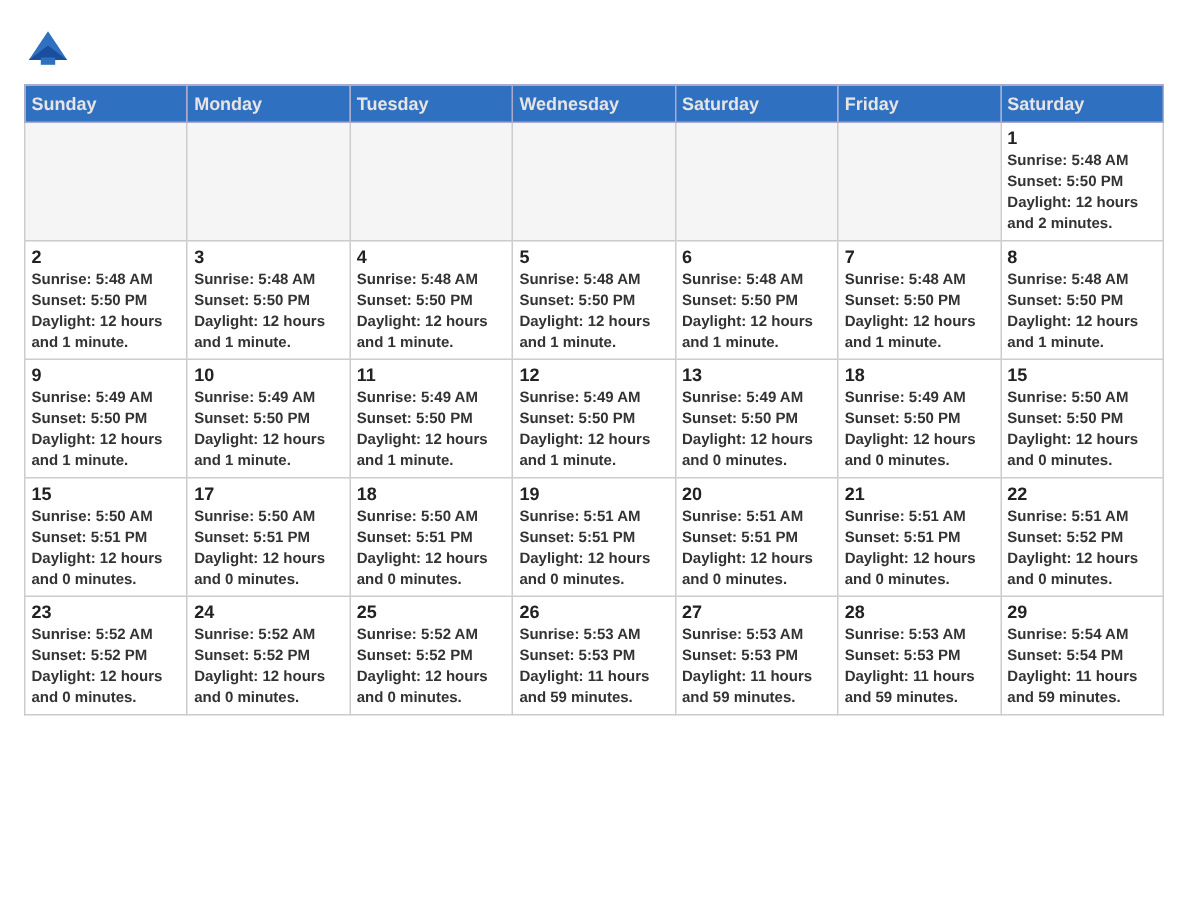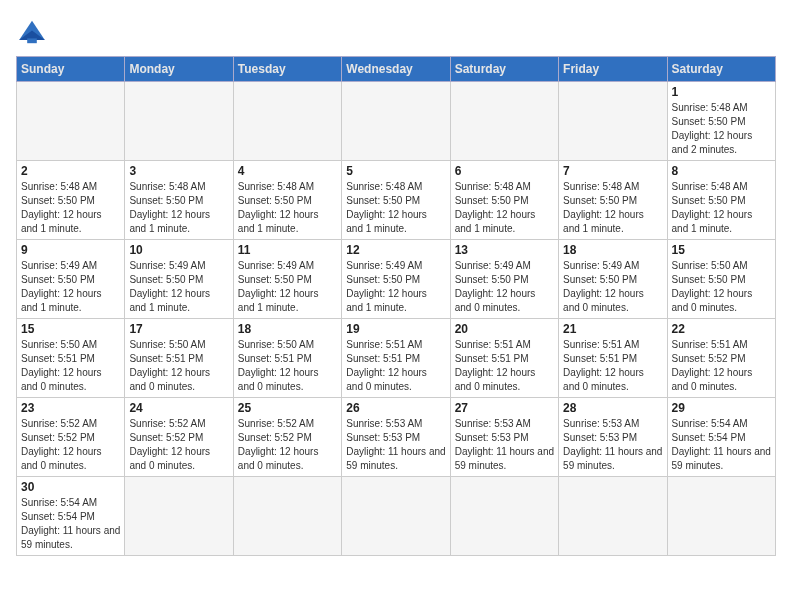--- a/index.html
+++ b/index.html
@@ -75,20 +75,21 @@
     .day-num {
       font-size: 12px;
       font-weight: bold;
       display: block;
       margin-bottom: 2px;
     }
     .day-info {
       font-size: 10px;
       line-height: 1.4;
       color: #333;
+      font-weight: bold;
     }
   </style>
 </head>
 <body>
 
 <div>
   <div class="header-area">
     <div class="logo">
       <svg class="logo-blue-shape" viewBox="0 0 40 40" xmlns="http://www.w3.org/2000/svg">
         <polygon points="4,30 20,6 36,30" fill="#3070c0"></polygon>
@@ -331,30 +332,15 @@
 and 59 minutes.</div>
           </td>
           <td>
             <span class="day-num">29</span>
             <div class="day-info">Sunrise: 5:54 AM
 Sunset: 5:54 PM
 Daylight: 11 hours
 and 59 minutes.</div>
           </td>
         </tr>
-        <tr>
-          <td>
-            <span class="day-num">30</span>
-            <div class="day-info">Sunrise: 5:54 AM
-Sunset: 5:54 PM
-Daylight: 11 hours
-and 59 minutes.</div>
-          </td>
-          <td class="empty"></td>
-          <td class="empty"></td>
-          <td class="empty"></td>
-          <td class="empty"></td>
-          <td class="empty"></td>
-          <td class="empty"></td>
-        </tr>
       </tbody>
   </table>
 </div>
 
 </body></html>

